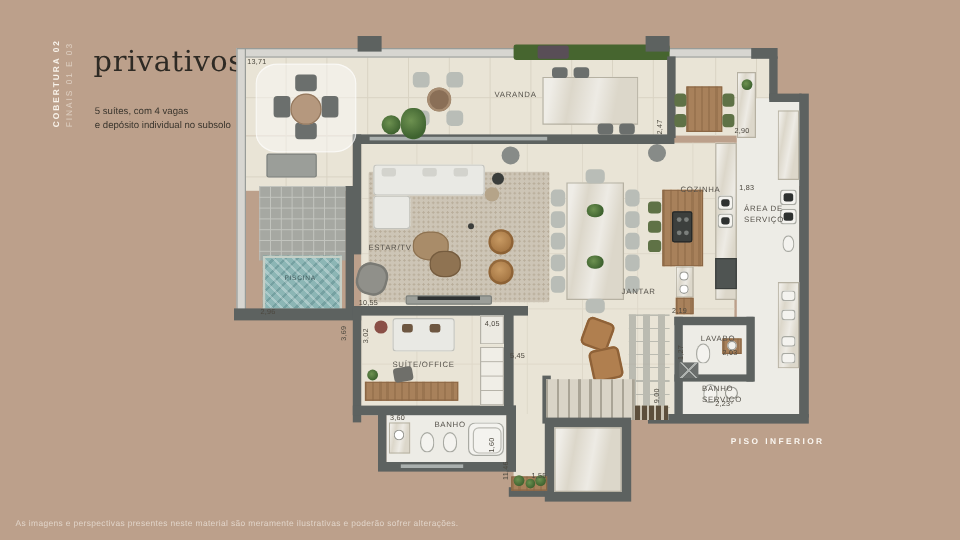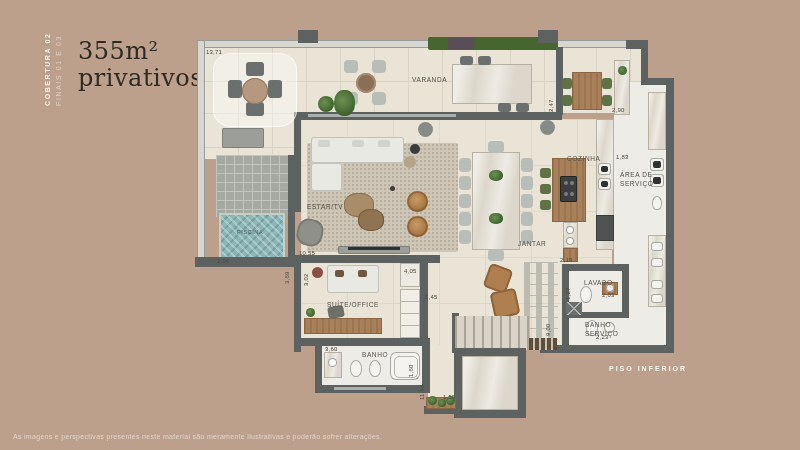--- a/index.html
+++ b/index.html
@@ -49,22 +49,25 @@
 <body>
 
 <div class="stage">
 
   <div class="tag">
     <span>COBERTURA 02</span>
     <span class="dim-tag">FINAIS 01 E 03</span>
   </div>
 
   <div class="title">
-    <div>355m²</div>
     <div>privativos</div>
+  </div>
+  <div class="subtitle">
+    <div>5 suítes, com 4 vagas</div>
+    <div>e depósito individual no subsolo</div>
   </div>
 
   <div>
 
     <div class="fl fl-tile abs" style="left:204px;top:47px;width:352px;height:66px;"></div>
     <div class="fl fl-tile abs" style="left:204px;top:113px;width:90px;height:46px;"></div>
     <div class="fl fl-tile abs" style="left:562px;top:47px;width:80px;height:66px;"></div>
     <div class="fl fl-big abs" style="left:301px;top:119px;width:311px;height:227px;"></div>
     <div class="fl abs" style="left:428px;top:345px;width:28px;height:64px;"></div>
     <div class="fl fl-white abs" style="left:614px;top:82px;width:52px;height:263px;"></div>

